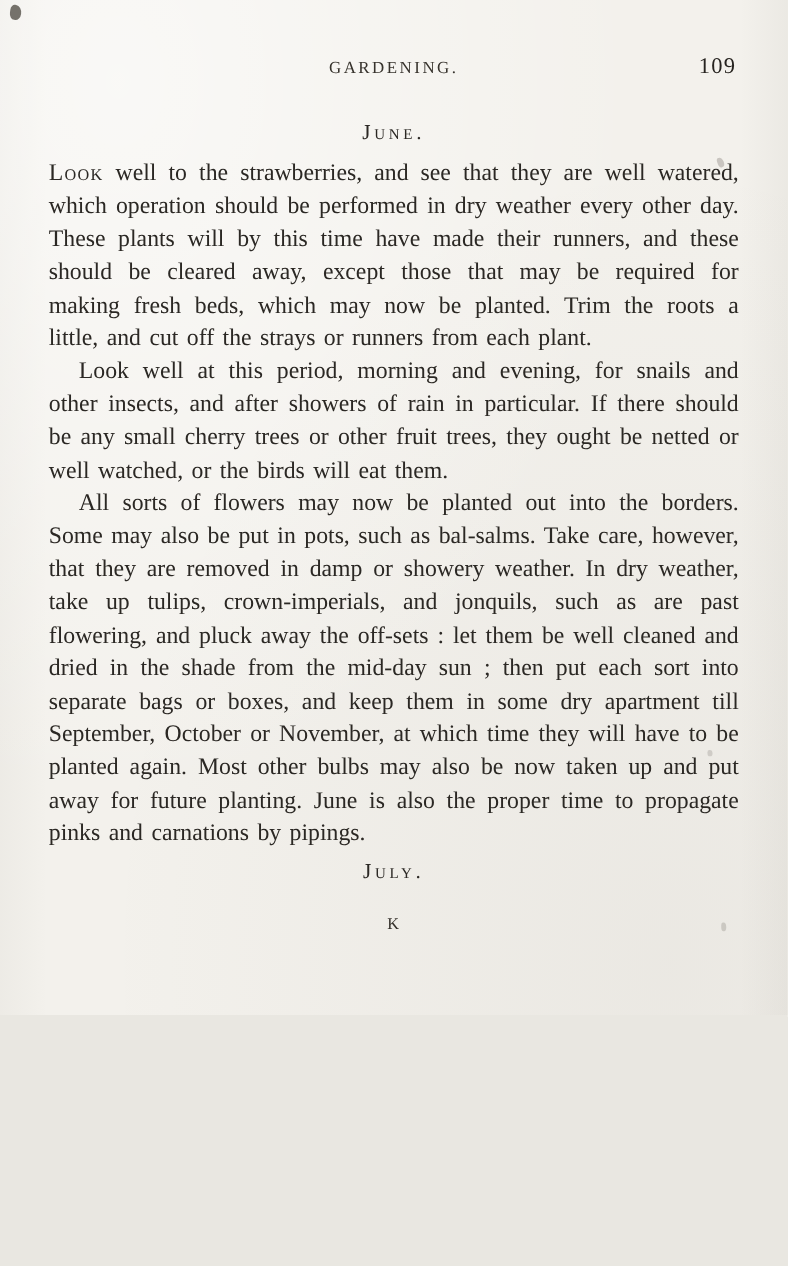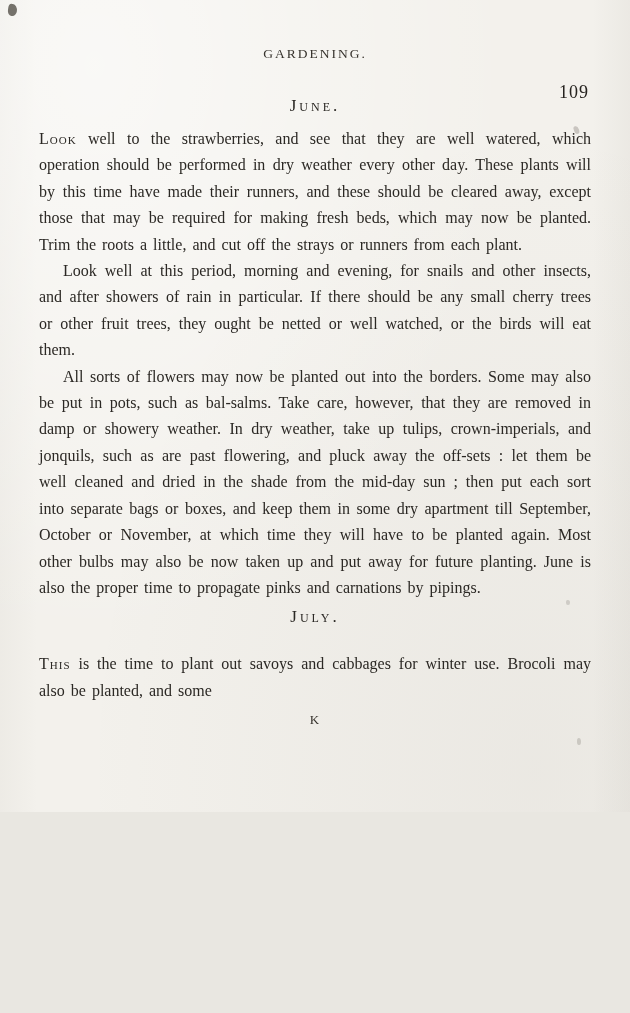--- a/index.html
+++ b/index.html
@@ -35,41 +35,40 @@
     letter-spacing: 2px;
     color: #37332d;
   }
   .page-number {
     position: absolute;
     right: 2px;
     top: 42px;
     font-size: 18px;
     letter-spacing: 1px;
     color: #26231f;
-    margin-top: 40px;
   }
   .text-block {
     width: 552px;
     margin: 0 auto;
   }
   .section-heading {
     margin: 26px 0 10px 0;
     text-align: center;
     font-size: 17px;
     font-weight: normal;
     font-variant: small-caps;
     letter-spacing: 3px;
     color: #2b2824;
   }
   .section-heading.tight {
     margin: 6px 0 24px 0;
   }
   .para {
     margin: 0;
-    font-size: 16px;
+    font-size: 19px;
     line-height: 26.4px;
     text-align: justify;
     word-spacing: 2px;
     color: #2b2824;
   }
   .para.indent { text-indent: 24px; }
   .lead-caps {
     font-variant: small-caps;
     letter-spacing: 1px;
   }
@@ -111,19 +110,18 @@
     <h2 class="section-heading">June.</h2>
 
     <p class="para"><span class="lead-caps">Look</span><span> well to the strawberries, and see that they are well watered, which operation should be performed in dry weather every other day.  These plants will by this time have made their runners, and these should be cleared away, except those that may be required for making fresh beds, which may now be planted.  Trim the roots a little, and cut off the strays or runners from each plant.</span></p>
 
     <p class="para indent"><span>Look well at this period, morning and evening, for snails and other insects, and after showers of rain in particular.  If there should be any small cherry trees or other fruit trees, they ought be netted or well watched, or the birds will eat them.</span></p>
 
     <p class="para indent"><span>All sorts of flowers may now be planted out into the borders.  Some may also be put in pots, such as bal-salms.  Take care, however, that they are removed in damp or showery weather.  In dry weather, take up tulips, crown-imperials, and jonquils, such as are past flowering, and pluck away the off-sets&nbsp;: let them be well cleaned and dried in the shade from the mid-day sun&nbsp;; then put each sort into separate bags or boxes, and keep them in some dry apartment till September, October or November, at which time they will have to be planted again.  Most other bulbs may also be now taken up and put away for future planting.  June is also the proper time to propagate pinks and carnations by pipings.</span></p>
 
     <h2 class="section-heading tight">July.</h2>
 
-    <p class="para"><span class="lead-caps">This</span><span> is the time to plant out savoys and cabbages for winter use.  Brocoli may also be planted, and some</span></p>
 
     <div class="signature">K</div>
 
   </main>
 
 </div>
 
 </body></html>

